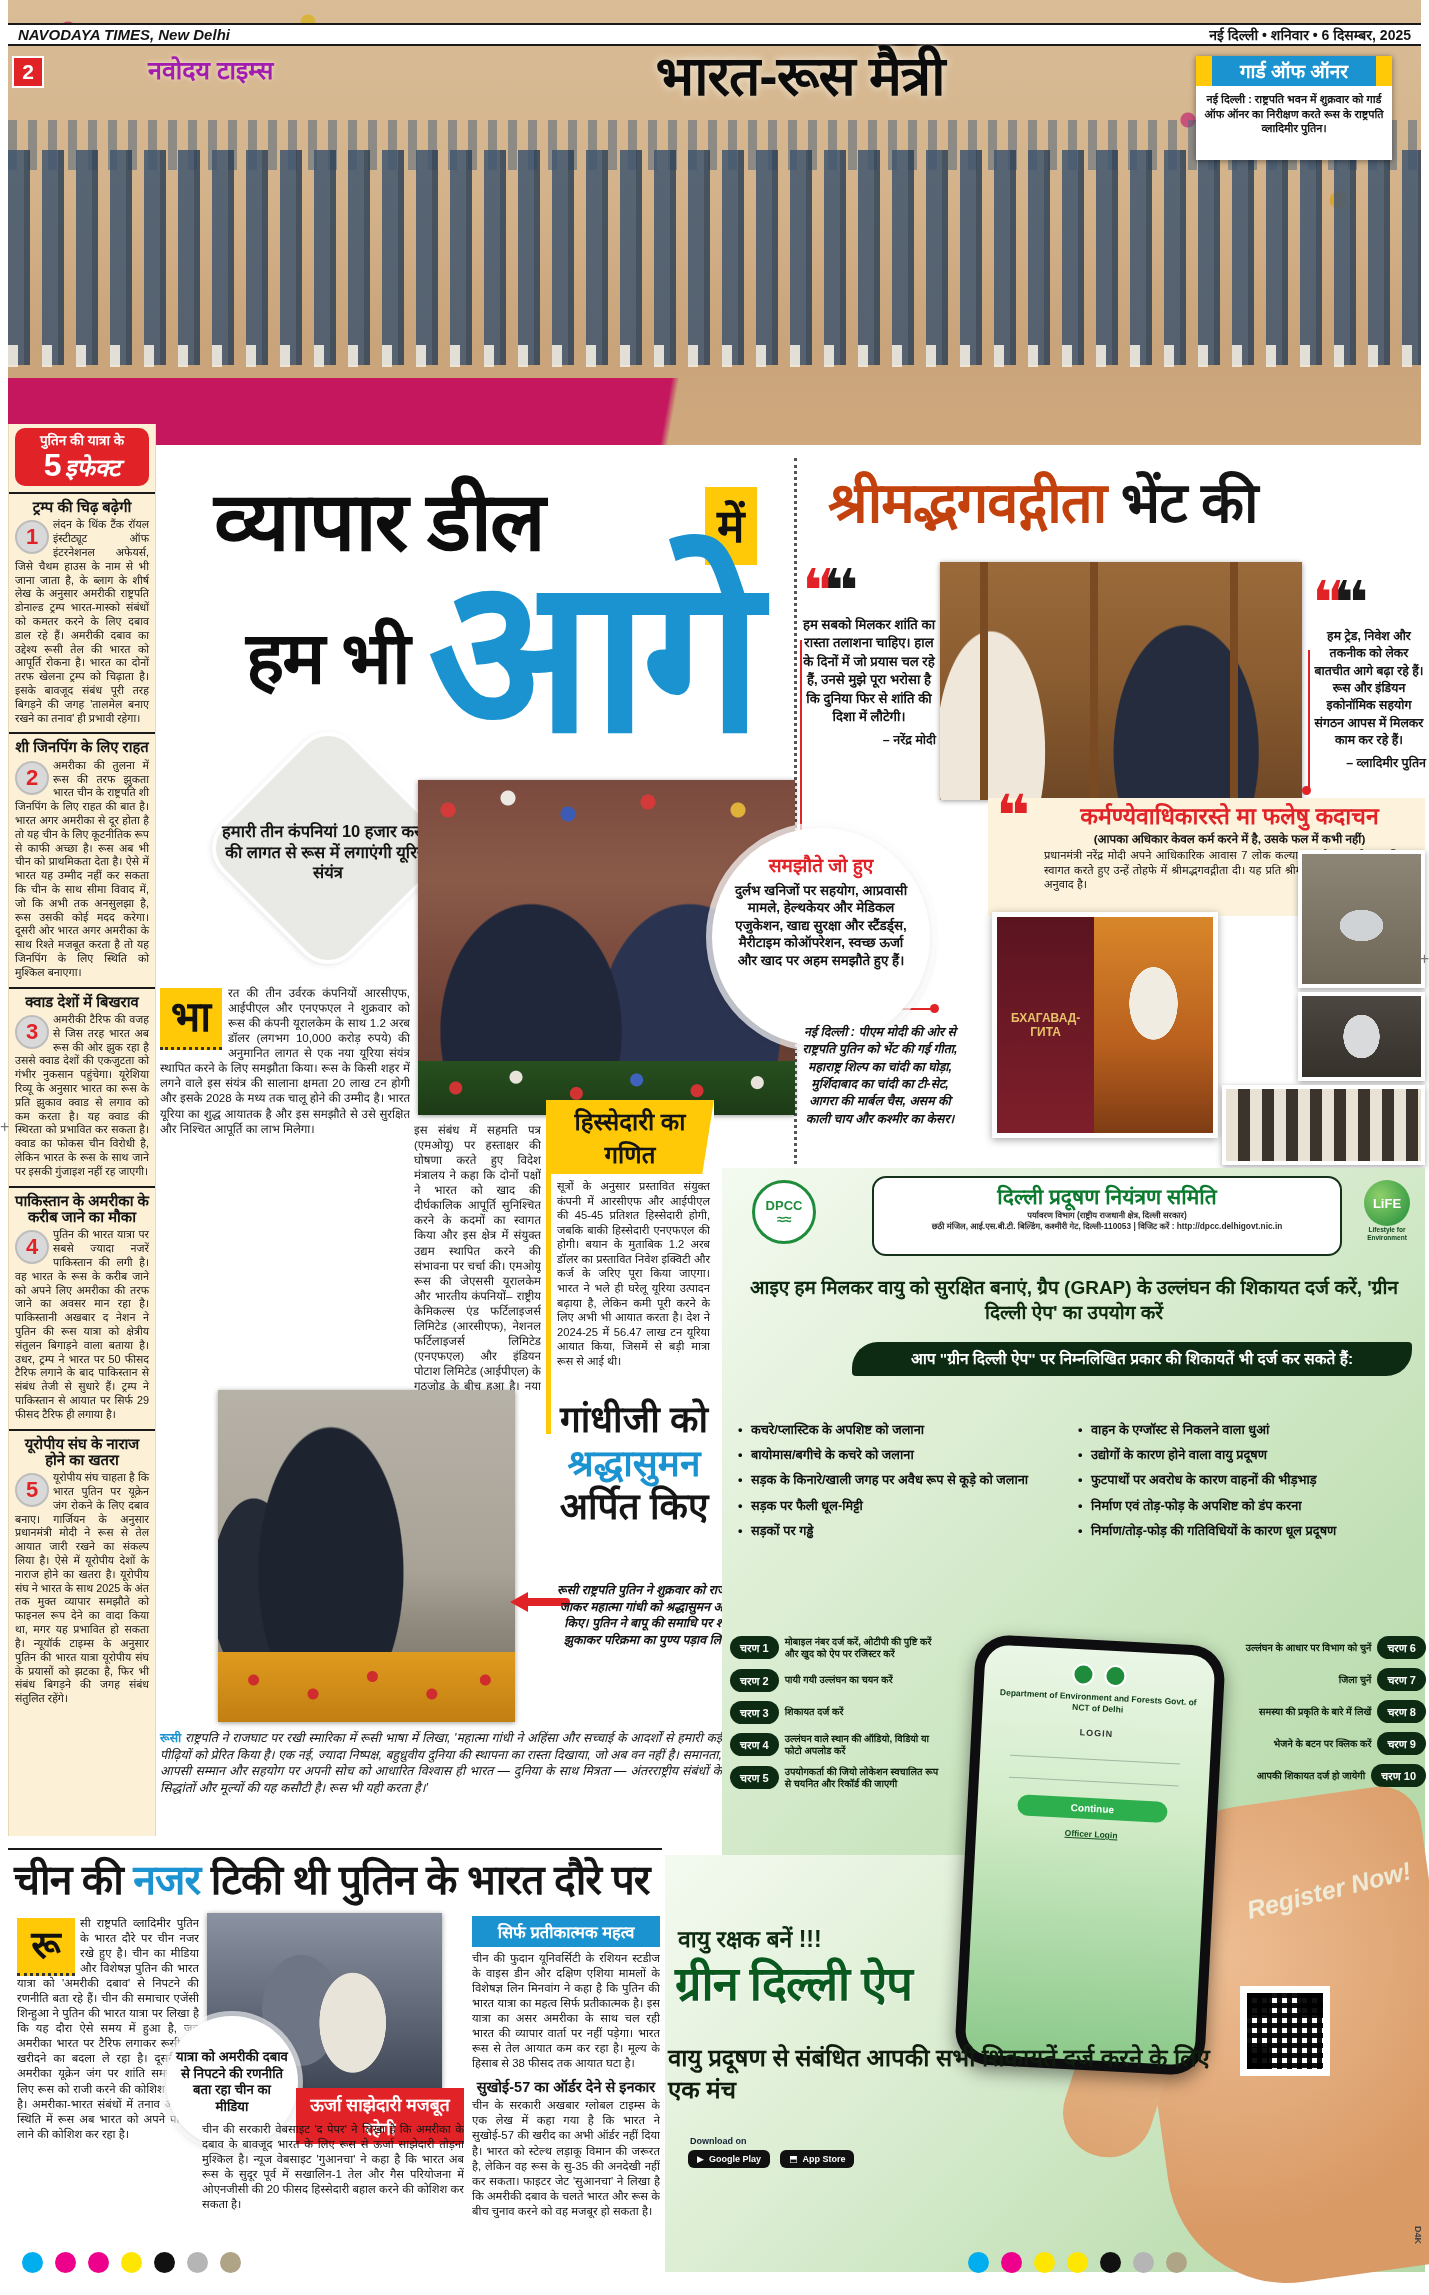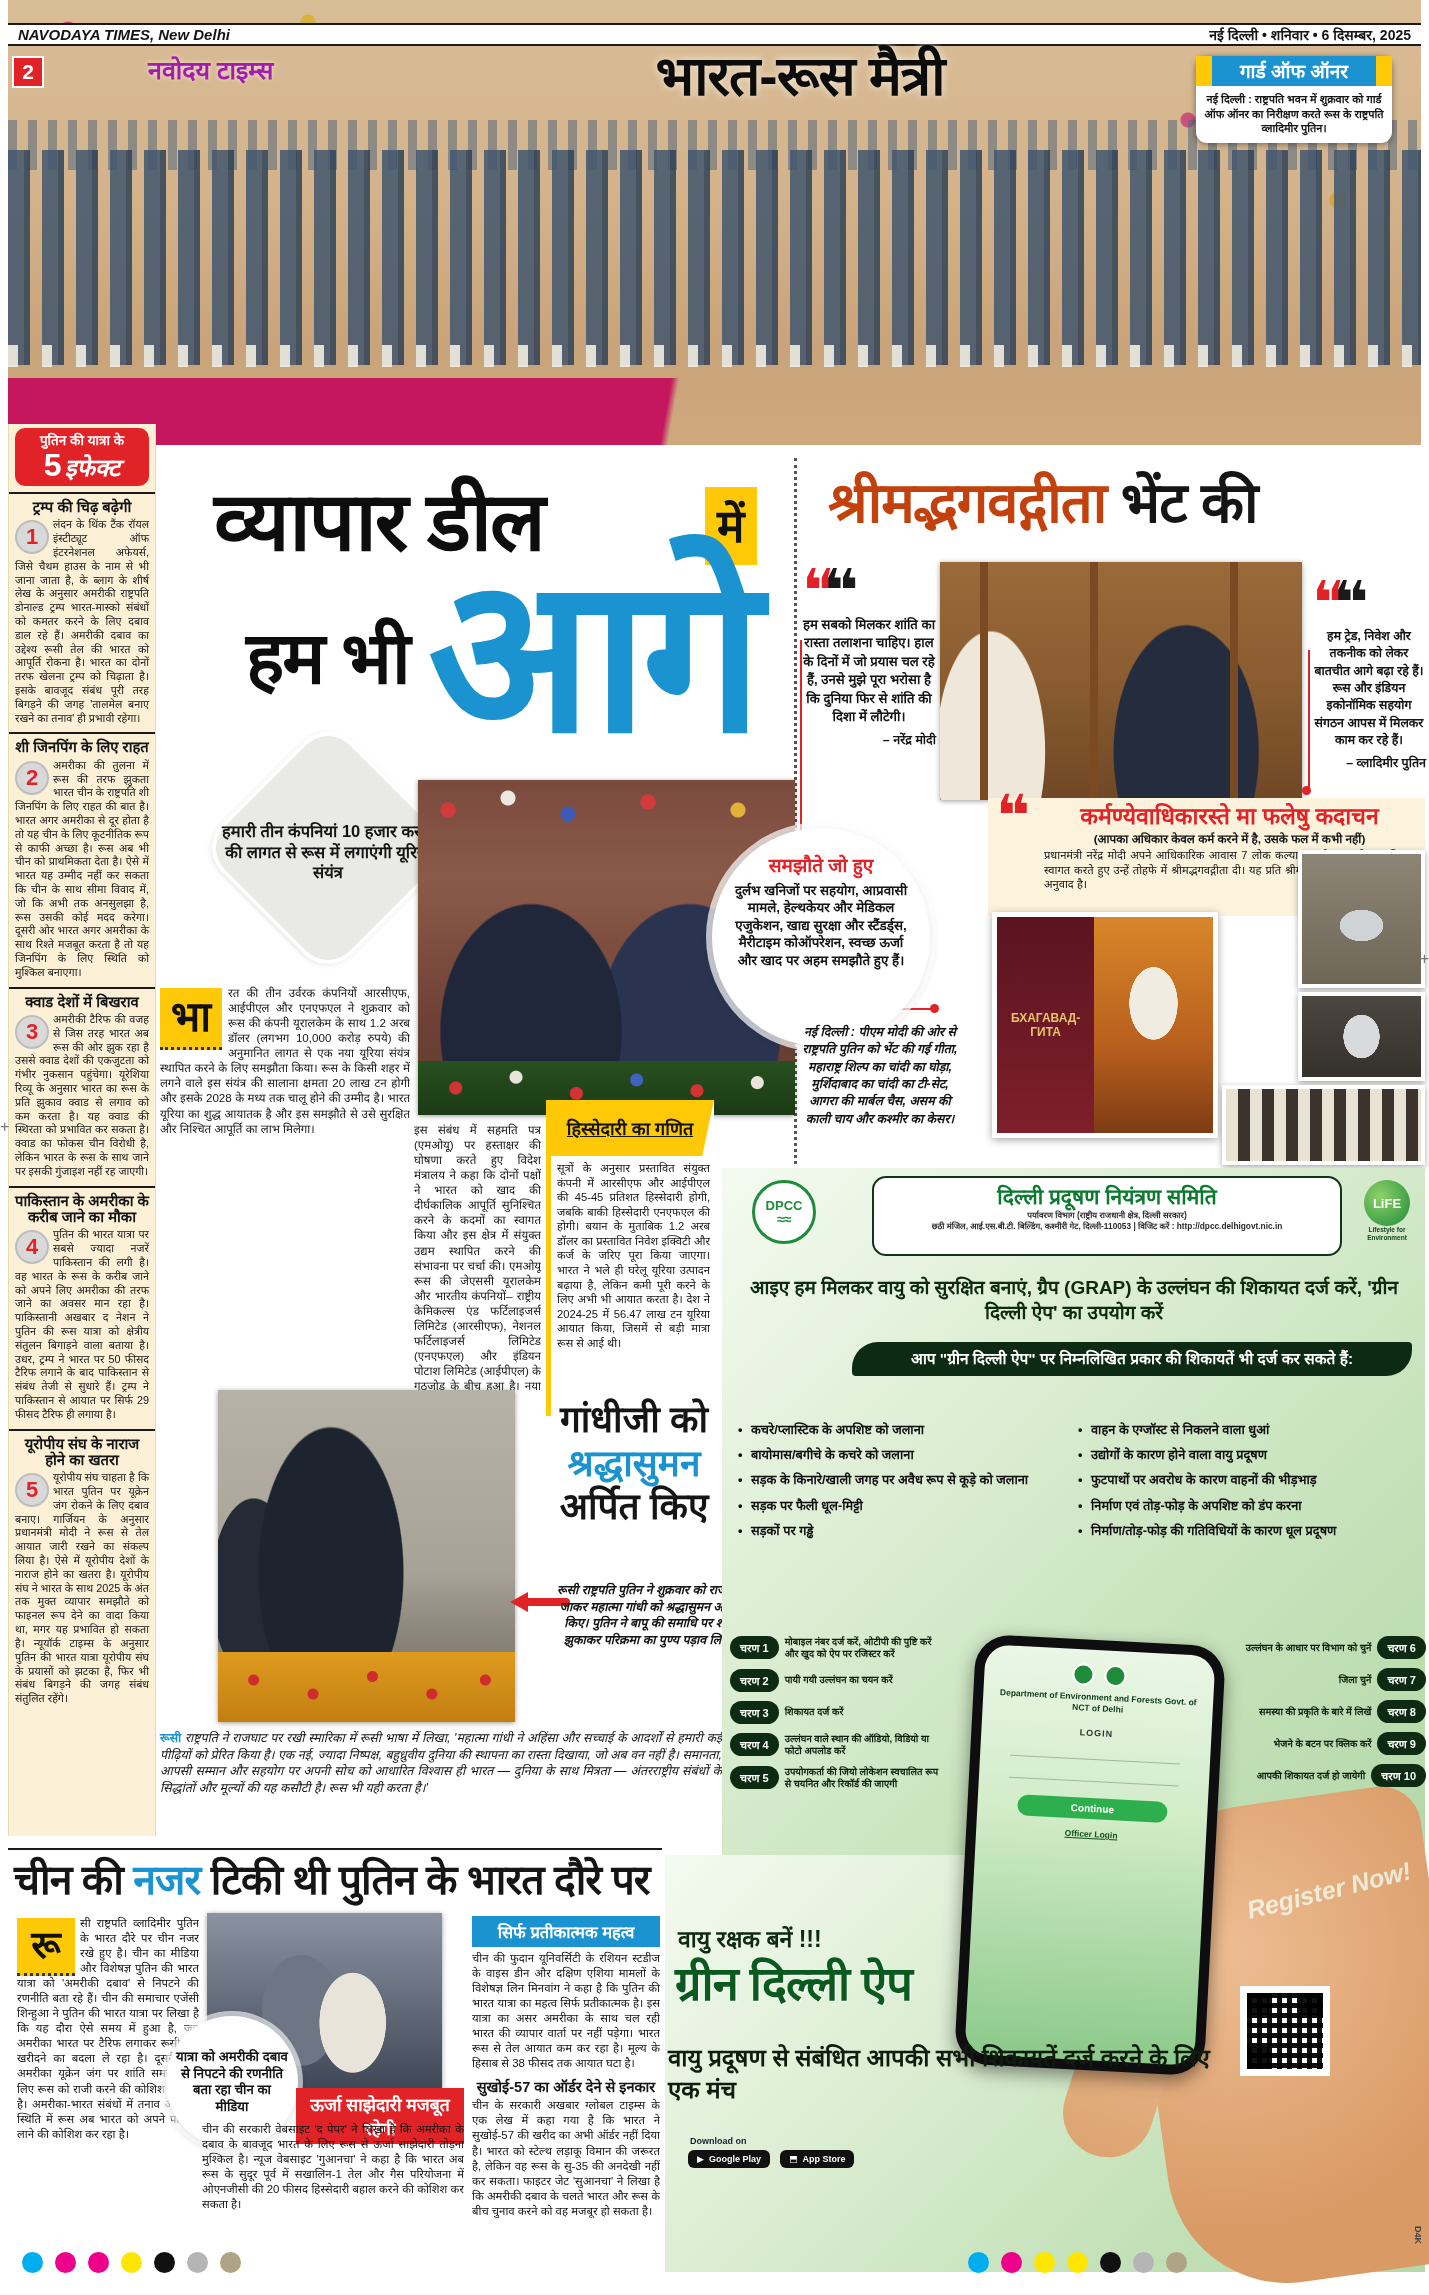--- a/index.html
+++ b/index.html
@@ -29,21 +29,21 @@
   .mast-strip{left:8px;top:23px;width:1413px;height:23px;background:#fff;
     border-top:2px solid #1a1a1a;border-bottom:2px solid #1a1a1a;display:flex;
     justify-content:space-between;align-items:center;padding:0 10px;}
   .mast-en{font-size:15px;font-weight:bold;font-style:italic;}
   .mast-date{font-size:14px;font-weight:bold;}
   .pageno{left:12px;top:56px;width:32px;height:32px;background:#e12328;color:#fff;
     font-size:21px;font-weight:bold;display:flex;align-items:center;justify-content:center;border:2px solid #fff;}
   .nav-hi{left:148px;top:52px;font-size:25px;font-weight:bold;color:#a21caf;text-shadow:0 0 5px #f3e6cf;}
   .mast-title{left:500px;top:36px;width:600px;text-align:center;font-size:55px;font-weight:800;
     color:#0c0c0c;text-shadow:0 0 8px rgba(250,244,230,.9);letter-spacing:-1px;}
-  .guard-card{left:1196px;top:56px;width:196px;background:#fff;box-shadow:0 1px 6px rgba(0,0,0,.45);padding-bottom:7px;border-radius:11px;}
+  .guard-card{left:1196px;top:56px;width:196px;background:#fff;box-shadow:0 1px 6px rgba(0,0,0,.45);padding-bottom:24px;}
   .guard-title{display:flex;height:30px;}
   .guard-title .yl{width:16px;background:#ffc907;}
   .guard-title .bl{flex:1;background:#1b93d0;color:#fff;font-size:19px;font-weight:bold;
     display:flex;align-items:center;justify-content:center;}
   .guard-body{padding:6px 8px 0 8px;font-size:11px;font-weight:bold;text-align:center;line-height:1.32;}
   
   .fx-col{left:8px;top:424px;width:148px;height:1412px;background:#fcf1d6;overflow:hidden;
     border-left:1px solid #e7d9b4;border-right:1px solid #e7d9b4;}
   .fx-badge{margin:4px 6px 6px 6px;background:#e12328;border-radius:10px;color:#fff;text-align:center;padding:3px 2px 5px 2px;}
   .fx-badge .l1{font-size:13.5px;font-weight:bold;}
@@ -83,22 +83,22 @@
       radial-gradient(12px 12px at 26% 30%,#e8e4dc 0 6px,transparent 7px),
       radial-gradient(12px 12px at 42% 60%,#d23333 0 6px,transparent 7px),
       radial-gradient(12px 12px at 58% 35%,#3f62bd 0 6px,transparent 7px),
       radial-gradient(12px 12px at 74% 55%,#d23333 0 6px,transparent 7px),
       radial-gradient(12px 12px at 90% 40%,#e8e4dc 0 6px,transparent 7px),
       linear-gradient(180deg,#27501f,#1c3a16);}
   .lead-body{font-size:11.6px;line-height:1.3;}
   .dropcap{float:left;background:#ffc907;color:#111;font-weight:800;
     display:flex;align-items:center;justify-content:center;border-bottom:3px dotted #333;}
   .share-box{left:546px;top:1100px;width:168px;height:296px;background:#fff;}
-  .share-h{background:#ffc907;font-size:18px;font-weight:800;text-align:center;padding:16px 2px;
-    clip-path:polygon(0 0,100% 0,93% 100%,0 100%);text-decoration:underline;}
+  .share-h{background:#ffc907;font-size:24px;font-weight:800;text-align:center;padding:4px 2px;
+    clip-path:polygon(0 0,100% 0,93% 100%,0 100%);}
   .share-b{border-left:5px solid #ffc907;padding:5px 4px 0 6px;font-size:11.2px;line-height:1.3;
     height:260px;overflow:hidden;text-align:justify;}
   .ph-rajghat{left:218px;top:1390px;width:297px;height:332px;
     background:
       radial-gradient(120px 240px at 38% 55%,#1d2430 0 60%,transparent 61%),
       radial-gradient(70px 150px at 12% 60%,#252b36 0 60%,transparent 61%),
       linear-gradient(180deg,#b7b2a8 0%,#a8a296 55%,#8e887c 72%,#6f6a5f 100%);}
   .ph-rajghat .bed{position:absolute;left:0;bottom:0;width:100%;height:70px;
     background:
       radial-gradient(10px 10px at 12% 40%,#cf2d2d 0 5px,transparent 6px),

